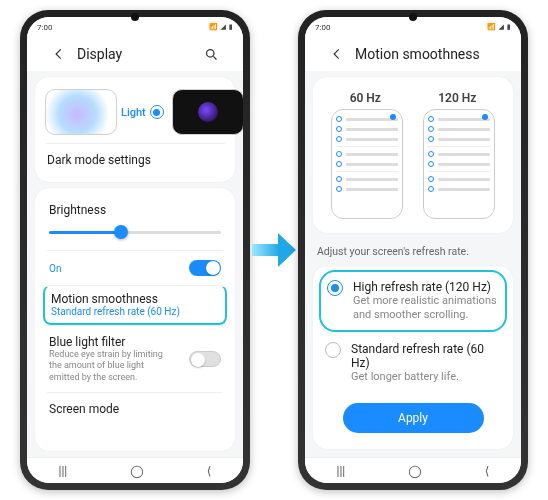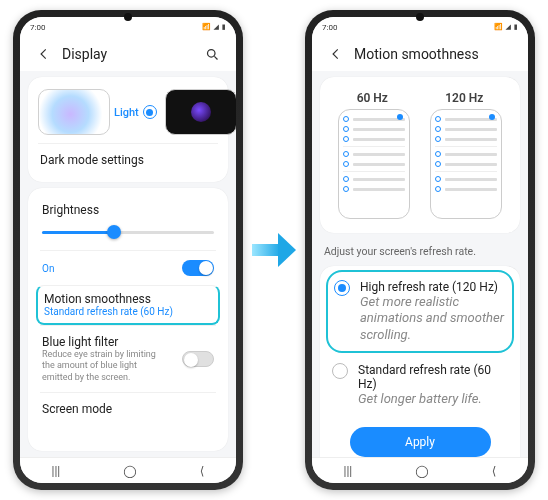--- a/index.html
+++ b/index.html
@@ -4,41 +4,41 @@
 <style>
   * { box-sizing: border-box; margin: 0; padding: 0; }
   body {
     width: 548px; height: 500px;
     background: #fff;
     font-family: -apple-system, 'Segoe UI', Roboto, Arial, sans-serif;
     font-size: 11px;
     color: #222;
     position: relative;
   }
-  .stage { display: flex; align-items: center; justify-content: center; gap: 9px; padding: 10px; height: 100%; }
+  .stage { display: flex; align-items: center; justify-content: center; gap: 2px; padding: 10px; height: 100%; }
   .phone {
     width: 230px; height: 480px;
     border-radius: 28px;
     background: linear-gradient(#222,#333);
     padding: 7px;
     position: relative;
     box-shadow: 0 2px 8px rgba(0,0,0,.25);
   }
   .screen {
     width: 100%; height: 100%;
     background: #f5f6f8;
     border-radius: 22px;
     overflow: hidden;
     display: flex; flex-direction: column;
     position: relative;
   }
   .notch { position:absolute; top:3px; left:50%; transform:translateX(-50%); width:8px; height:8px; background:#111; border-radius:50%; z-index:5;}
   .statusbar { height:20px; display:flex; justify-content:space-between; align-items:center; padding:0 10px; font-size:8px; background:#fff; color:#333;}
   .statusbar .right { letter-spacing:.5px; }
-  .appbar { height:34px; background:#fff; display:flex; align-items:center; padding:0 16px; gap:10px; }
+  .appbar { height:34px; background:#fff; display:flex; align-items:center; padding:0 24px; gap:10px; }
   .appbar .title { font-size:14px; font-weight:400; flex:1; }
   .appbar .icon { width:16px; height:16px; display:flex; align-items:center; justify-content:center; }
   .content { flex:1; overflow:hidden; padding:6px 8px; display:flex; flex-direction:column; gap:6px; }
 
   .card { background:#fff; border-radius:14px; padding:10px 12px; box-shadow:0 0 1px rgba(0,0,0,.12);}
   .theme-row { display:flex; gap:8px; justify-content:space-around; padding:4px 0 2px; }
   .theme-opt { flex:1; display:flex; flex-direction:row; align-items:center; gap:4px; }
   .theme-opt .mini {
     width:72px; height:46px; border-radius:10px; border:1px solid #d0d0d0;
     display:flex; align-items:center; justify-content:center;
@@ -87,21 +87,21 @@
   .mini-phone .li .ic{ width:6px; height:6px; border-radius:50%; border:1px solid #1a8cff;}
   .mini-phone .li .tx{ flex:1; height:3px; background:#ddd; border-radius:1px;}
   .mini-phone .sep{ height:1px; background:#eee;}
   .mini-row { display:flex; justify-content:space-around; gap:8px; padding:0 4px 6px;}
 
   .opt { display:flex; gap:10px; padding:10px 6px; }
   .opt .rad { width:16px; height:16px; border-radius:50%; border:1.5px solid #bbb; flex-shrink:0; display:flex; align-items:center; justify-content:center;}
   .opt.sel .rad { border-color:#1a8cff;}
   .opt.sel .rad::after{content:""; width:8px; height:8px; border-radius:50%; background:#1a8cff;}
   .opt .txt .t{font-size:12px;}
-  .opt .txt .d{font-size:13px; color:#888; line-height:1.25;font-style:italic;}
+  .opt .txt .d{font-size:11px; color:#888; line-height:1.25;}
   .opt.hl2 { border:2px solid #1fc2d6; border-radius:16px; padding:8px 6px;}
 
   .apply-btn { margin:10px auto 4px; width:75%; height:30px; background:#1a8cff; color:#fff; border-radius:16px; display:flex; align-items:center; justify-content:center; font-size:12px;}
 
   .caption { font-size:10.5px; color:#666; padding:6px 4px 2px;}
   .sb-icons { font-size:7px; letter-spacing:1px; color:#444;}
 </style>
 </head>
 <body>
 

